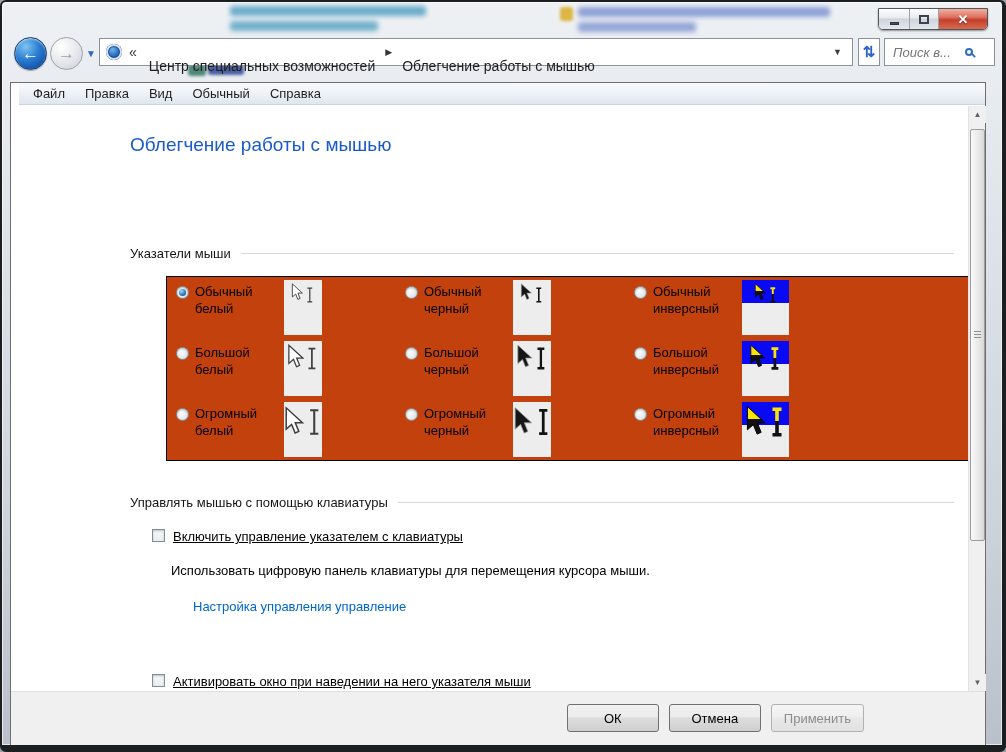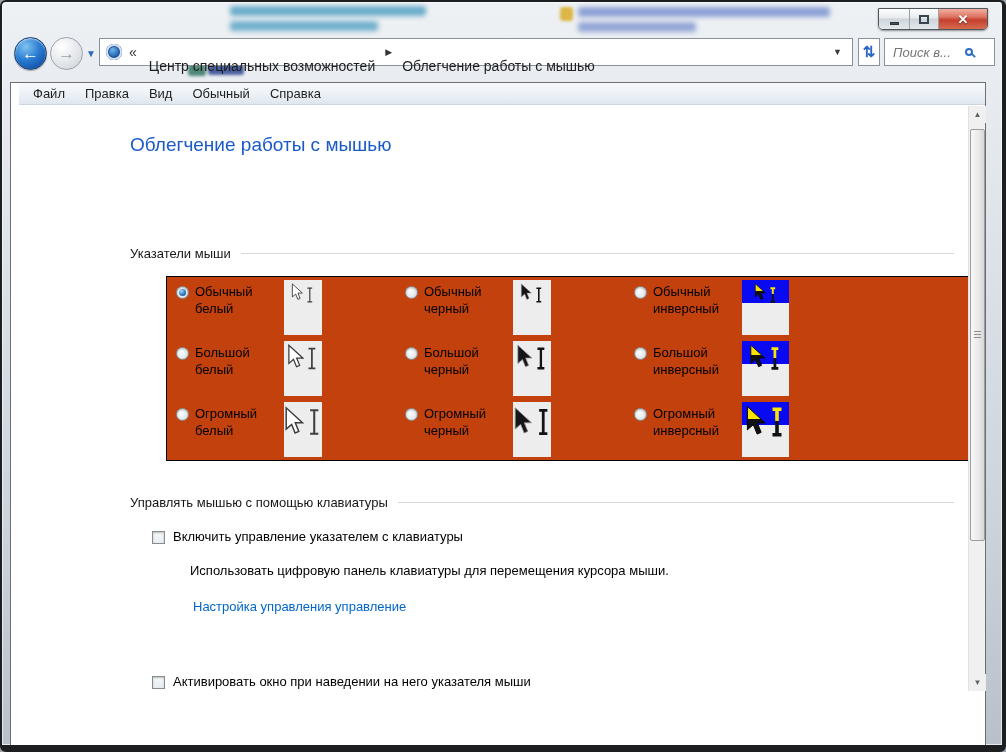--- a/index.html
+++ b/index.html
@@ -95,25 +95,25 @@
   .v-white .ibeam path{fill:none;stroke:#3f3f3f;stroke-width:1.5;}
   .v-black .arrow path{fill:#161616;stroke:#8f8f8f;stroke-width:.6;}
   .v-black .ibeam path{fill:none;stroke:#131313;stroke-width:2;}
   .v-inv .arrow path{fill:url(#gYB);stroke:#000;stroke-width:.6;}
   .v-inv .ibeam path{fill:none;stroke:url(#gYB);stroke-width:2.4;}
   .s-s .arrow{height:18px;} .s-s .ibeam{height:16px;margin-top:4px;}
   .s-m .arrow{height:25px;} .s-m .ibeam{height:23px;margin-top:3px;}
   .s-l .arrow{height:32px;} .s-l .ibeam{height:30px;margin-top:2px;}
 
   
-  .cbrow{position:absolute;display:flex;align-items:flex-end;}
+  .cbrow{position:absolute;display:flex;align-items:flex-start;text-decoration:underline;}
   .cbrow.k1{left:141px;top:423px;} .cbrow.k2{left:141px;top:568px;}
   .cbox{width:13px;height:13px;border:1px solid #8b8b8b;margin-right:8px;flex:0 0 13px;
     background:linear-gradient(180deg,#f6f8f9,#e9eef1);box-shadow:inset 0 1px 2px rgba(130,145,155,.55);}
-  .note{position:absolute;left:179px;top:457px;}
+  .note{position:absolute;left:160px;top:457px;}
   .plink{position:absolute;left:182px;top:493px;color:#0066cc;cursor:pointer;}
 
   
   .vscroll{position:absolute;top:23px;right:0;width:17px;bottom:54px;background:#f0f0f0;border-left:1px solid #e2e2e2;}
   .sarrow{position:absolute;left:0;width:17px;height:17px;display:flex;align-items:center;justify-content:center;
     font-size:8px;color:#5e6368;background:#f0f0f0;}
   .sarrow.up{top:0;} .sarrow.dn{bottom:0;}
   .thumb{position:absolute;left:1px;top:23px;width:15px;height:412px;border:1px solid #9d9d9d;border-radius:2px;
     background:linear-gradient(90deg,#f8f8f8,#eaeaea 55%,#d8d8d8);}
   .grip{position:absolute;left:3px;top:50%;width:7px;height:8px;transform:translateY(-50%);
@@ -342,14 +342,21 @@
     </div>
 
     <div class="vscroll">
       <div class="sarrow up">▲</div>
       <div class="thumb">
           <span class="grip"></span>
         </div>
       <div class="sarrow dn">▼</div>
     </div>
 
+    <div class="footer">
+      <div class="btns">
+        <div class="wbtn">ОК</div>
+        <div class="wbtn">Отмена</div>
+        <div class="wbtn disabled">Применить</div>
+      </div>
+    </div>
   </div>
 </div>
 
 </body></html>

